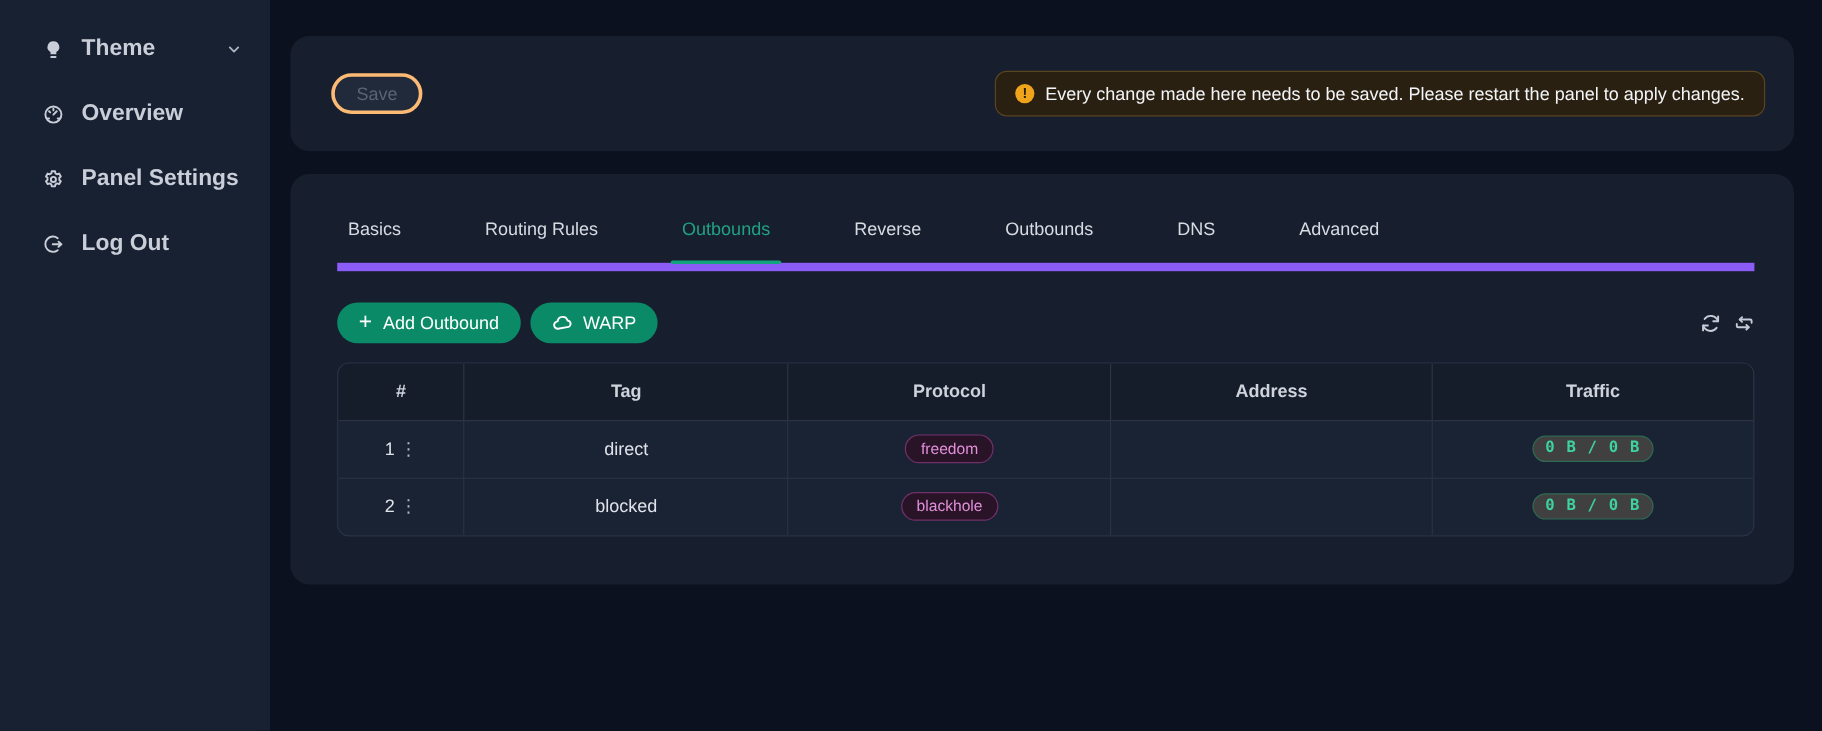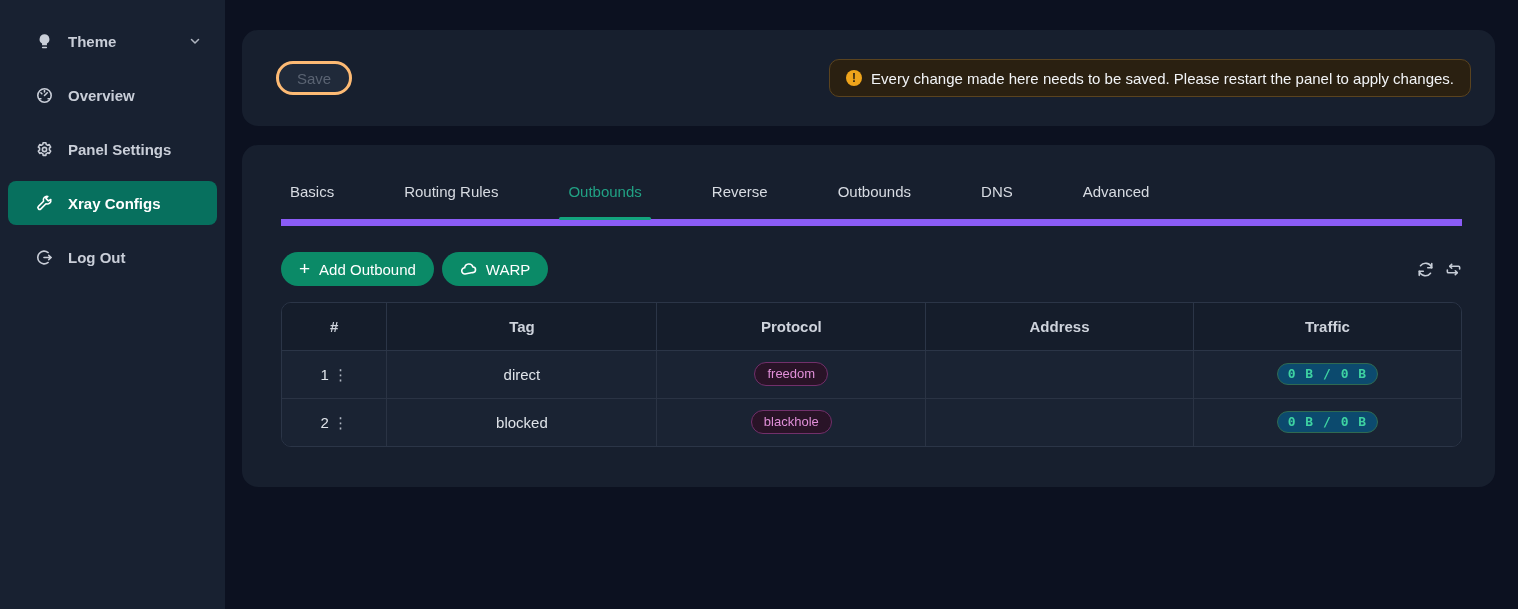--- a/index.html
+++ b/index.html
@@ -14,21 +14,21 @@
   .sidebar {
     width:225px; min-width:225px; height:609px;
     background:#182131;
     padding-top:14px;
     display:flex; flex-direction:column;
   }
   .side-item {
     height:44px; margin:5px 8px; border-radius:8px;
     display:flex; align-items:center;
     padding:0 16px 0 28px;
-    color:#c9ced8; font-size:15px; font-weight:700;
+    color:#c9ced8; font-size:19px; font-weight:700;
     cursor:pointer;
   }
   .side-item .lbl { margin-left:15px; flex:1; }
   .side-item.active { background:#07705e; color:#ffffff; }
   .side-item svg { width:17px; height:17px; stroke:#c9ced8; }
   .side-item.active svg { stroke:#ffffff; }
   .chev { width:12px !important; height:12px !important; opacity:.85; }
 
   
   .main { flex:1; padding:30px 23px 0 17px; }
@@ -110,21 +110,21 @@
   .col-addr { width:22.7%; } .col-traf { width:22.7%; }
   .numcell { display:inline-flex; align-items:center; gap:4px; }
   .dots { color:#aeb5c0; font-size:15px; letter-spacing:0; cursor:pointer; line-height:1; }
   .tag-proto {
     display:inline-block; padding:3px 12px 4px; border-radius:12px;
     background:#291327; border:1px solid #72306b;
     color:#e08fd8; font-size:13px;
   }
   .tag-traffic {
     display:inline-block; padding:2px 10px 3px; border-radius:11px;
-    background:#0c4a6e; border:1px solid #2f6a52;
+    background:#404040; border:1px solid #2f6a52;
     color:#3ed2a2; font-size:13px; font-weight:700;
     font-family:"DejaVu Sans Mono", monospace; letter-spacing:1px;
   }
   svg { fill:none; stroke-width:1.5; stroke-linecap:round; stroke-linejoin:round; }
 </style>
 </head>
 <body>
 
 <aside class="sidebar">
 
@@ -149,26 +149,20 @@
 
 
   <div class="side-item">
     <svg viewBox="0 0 16 16">
         <path d="M9.3 1.6l.3 1.6c.5.2 1 .5 1.4.8l1.5-.6 1.3 2.3-1.2 1c.1.6.1 1.1 0 1.7l1.2 1-1.3 2.3-1.5-.6c-.4.3-.9.6-1.4.8l-.3 1.6H6.7l-.3-1.6c-.5-.2-1-.5-1.4-.8l-1.5.6-1.3-2.3 1.2-1a5 5 0 0 1 0-1.7l-1.2-1 1.3-2.3 1.5.6c.4-.3.9-.6 1.4-.8l.3-1.6h2.6z"></path>
         <circle cx="8" cy="8" r="2"></circle>
       </svg>
     <span class="lbl">Panel Settings</span>
   </div>
 
-  <div class="side-item active">
-    <svg viewBox="0 0 16 16">
-        <path d="M13.9 4.2a3.4 3.4 0 0 1-4.5 4L4.6 13a1.6 1.6 0 0 1-2.3-2.3l4.8-4.8a3.4 3.4 0 0 1 4-4.5L9.3 3.2l2.3 2.3 2.3-1.3z"></path>
-      </svg>
-    <span class="lbl">Xray Configs</span>
-  </div>
 
   <div class="side-item">
     <svg viewBox="0 0 16 16">
         <path d="M11.4 3.3a6 6 0 1 0 0 9.4"></path>
         <path d="M7.5 8h6.8M12 6l2.3 2L12 10"></path>
       </svg>
     <span class="lbl">Log Out</span>
   </div>
 
 </aside>

